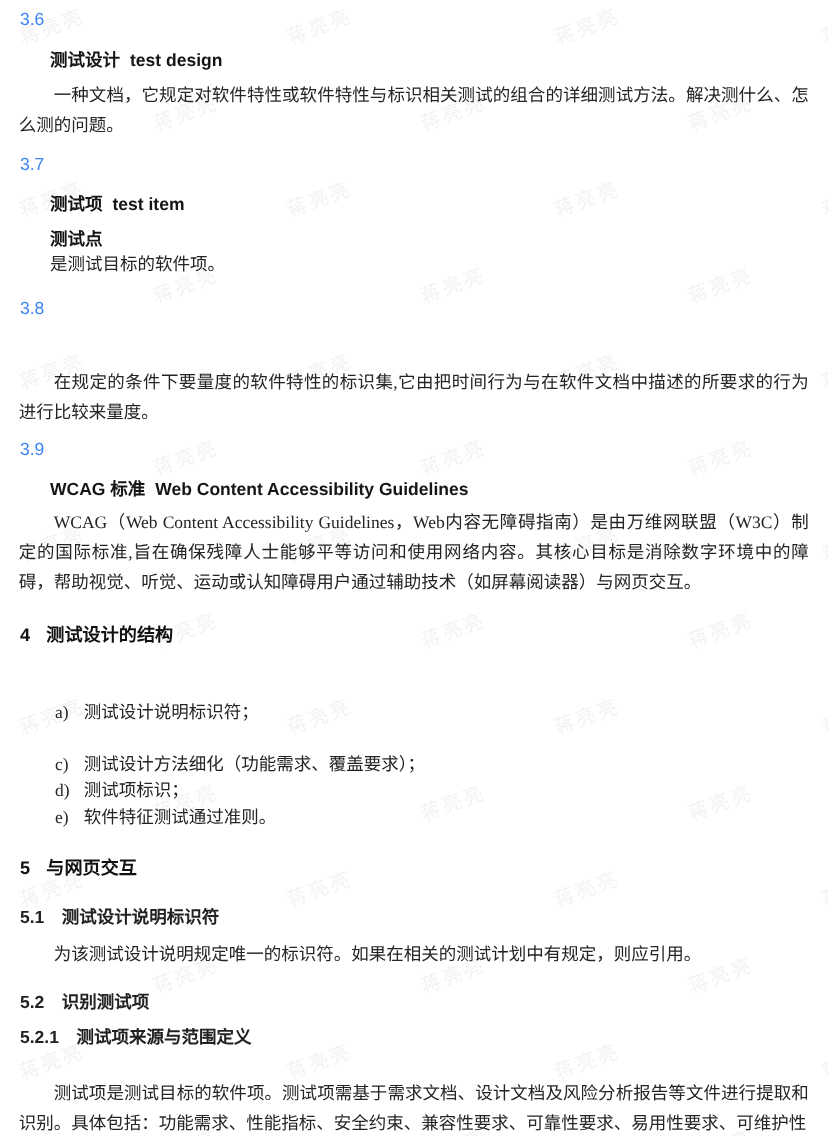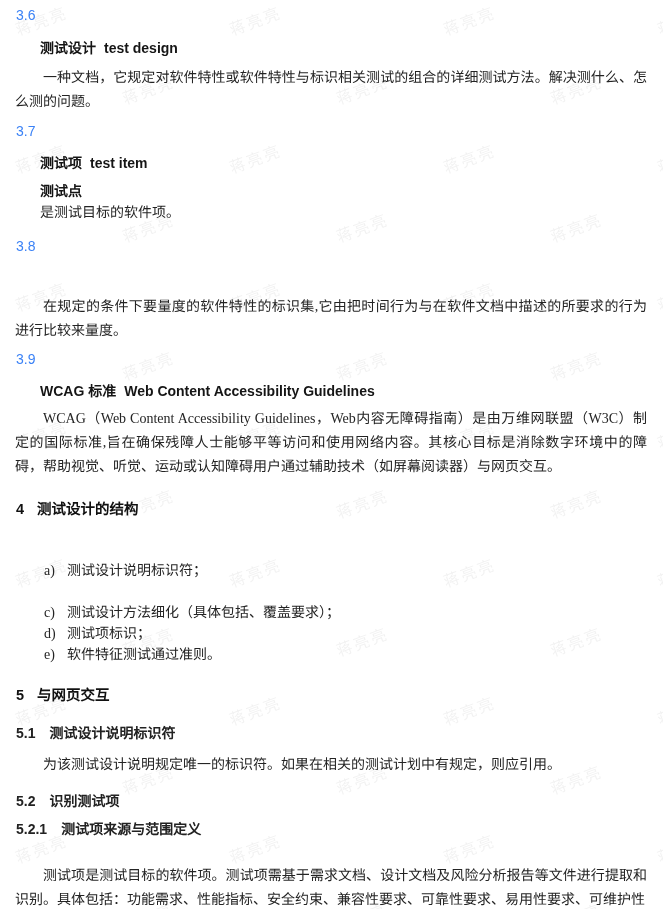--- a/index.html
+++ b/index.html
@@ -160,21 +160,21 @@
   <div class="para" style="top:407px">WCAG（Web Content Accessibility Guidelines，Web内容无障碍指南）是由万维网联盟（W3C）制定的国际标准,旨在确保残障人士能够平等访问和使用网络内容。其核心目标是消除数字环境中的障碍，帮助视觉、听觉、运动或认知障碍用户通过辅助技术（如屏幕阅读器）与网页交互。</div>
 
   <div class="h1" style="top:500px">
     <span class="hnum">4</span><span>测试设计的结构</span>
   </div>
 
   <div class="li-row" style="top:561px">
     <span class="li-label">a)</span><span>测试设计说明标识符；</span>
   </div>
   <div class="li-row" style="top:603px">
-    <span class="li-label">c)</span><span>测试设计方法细化（具体包括、覆盖要求）；</span>
+    <span class="li-label">c)</span><span>测试设计方法细化（功能需求、覆盖要求）；</span>
   </div>
   <div class="li-row" style="top:624px">
     <span class="li-label">d)</span><span>测试项标识；</span>
   </div>
   <div class="li-row" style="top:645px">
     <span class="li-label">e)</span><span>软件特征测试通过准则。</span>
   </div>
 
   <div class="h1" style="top:686px">
     <span class="hnum">5</span><span>与网页交互</span>

